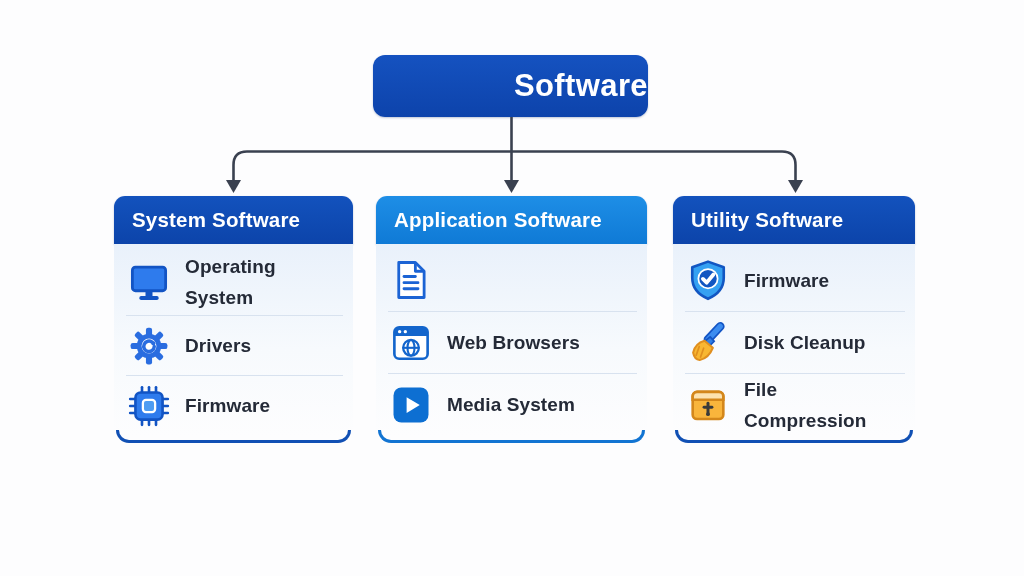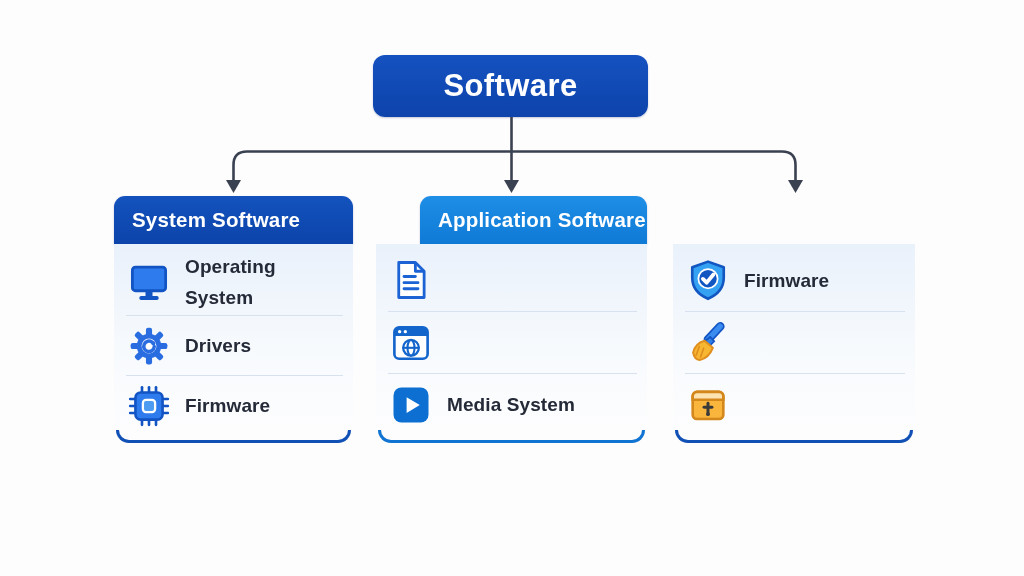--- a/index.html
+++ b/index.html
@@ -6,21 +6,21 @@
   *{box-sizing:border-box;}
   .canvas{
     position:relative;width:1024px;height:576px;overflow:hidden;
     background:#fdfdfe;
     font-family:"Liberation Sans","DejaVu Sans",sans-serif;
   }
   
   .root-node{
     position:absolute;left:373px;top:55px;width:275px;height:62px;
     background:linear-gradient(180deg,#1552c0 0%,#0d43ab 100%);
-    border-radius:12px;display:flex;align-items:center;justify-content:center;
+    border-radius:12px;display:flex;align-items:center;justify-content:flex-end;
     box-shadow:0 1px 2px rgba(10,40,100,.25);
   }
   .root-node .label{
     color:#ffffff;font-size:31px;font-weight:bold;letter-spacing:.4px;
   }
   
   svg.connectors{position:absolute;left:0;top:0;pointer-events:none;}
   .conn-stroke{stroke:#3a4150;stroke-width:2.6;fill:none;}
   .conn-fill{fill:#3a4150;}
   
@@ -31,21 +31,20 @@
   .card-header{
     height:48px;border-radius:11px 11px 0 0;display:flex;align-items:center;
     padding:0 10px 0 18px;
     box-shadow:0 1px 2px rgba(10,40,100,.28);
   }
   .card.c0 .card-header,.card.c2 .card-header{
     background:linear-gradient(180deg,#1352bd 0%,#0c44aa 100%);
   }
   .card.c1 .card-header{
     background:linear-gradient(180deg,#1e8ee6 0%,#0f7ad6 100%);
-    margin-left:44px;
   }
   .card-header .title{
     color:#ffffff;font-size:20.5px;font-weight:bold;letter-spacing:.2px;white-space:nowrap;
   }
   .card-body{
     position:absolute;left:0;right:0;top:48px;bottom:6px;
     background:linear-gradient(180deg,#e9f1fb 0%,#f7fafd 55%,#fdfdfe 100%);
     padding:5px 10px 0 12px;
   }
   .row{display:flex;align-items:center;gap:15px;height:62px;padding:0 2px;}
@@ -165,35 +164,39 @@
           <svg width="42" height="42" viewBox="0 0 48 48">
             <rect x="5" y="6" width="38" height="36" rx="5.5" fill="#ffffff" stroke="#1365cc" stroke-width="3"></rect>
             <path d="M5 11.5 A5.5 5.5 0 0 1 10.5 6 H37.5 A5.5 5.5 0 0 1 43 11.5 V16 H5 Z" fill="#1365cc"></path>
             <circle cx="11" cy="11" r="1.9" fill="#ffffff"></circle>
             <circle cx="17.5" cy="11" r="1.9" fill="#ffffff"></circle>
             <circle cx="24" cy="29.5" r="9" fill="none" stroke="#1365cc" stroke-width="2.6"></circle>
             <ellipse cx="24" cy="29.5" rx="4" ry="9" fill="none" stroke="#1365cc" stroke-width="2.4"></ellipse>
             <line x1="15.2" y1="29.5" x2="32.8" y2="29.5" stroke="#1365cc" stroke-width="2.4"></line>
           </svg>
         </span>
+        <span class="item-label">Web Browsers</span>
       </div>
       <div class="row">
         <span class="icon">
           <svg width="42" height="42" viewBox="0 0 48 48">
             <rect x="4" y="4" width="40" height="40" rx="9" fill="#0d6fd2"></rect>
             <path d="M19 15 L34 24 L19 33 Z" fill="#ffffff"></path>
           </svg>
         </span>
         <span class="item-label">Media System</span>
       </div>
     </div>
     <div class="accent"></div>
   </div>
 
   <div class="card c2">
+    <div class="card-header">
+      <span class="title">Utility Software</span>
+    </div>
     <div class="card-body">
       <div class="row">
         <span class="icon">
           <svg width="42" height="42" viewBox="0 0 48 48">
             <path d="M24 3 L42 9.5 V21.5 C42 33 34.5 41 24 45.5 C13.5 41 6 33 6 21.5 V9.5 Z" fill="#35a1f2" stroke="#1256c2" stroke-width="3" stroke-linejoin="round"></path>
             <circle cx="24" cy="22.5" r="11" fill="#1256c2"></circle>
             <circle cx="24" cy="22.5" r="11" fill="none" stroke="#ffffff" stroke-width="2"></circle>
             <path d="M18.2 22.8 L22.5 27 L30.2 17.8" fill="none" stroke="#ffffff" stroke-width="4.4" stroke-linecap="round" stroke-linejoin="round"></path>
           </svg>
         </span>
@@ -202,29 +205,31 @@
       <div class="row">
         <span class="icon">
           <svg width="42" height="42" viewBox="0 0 48 48">
             <line x1="38" y1="5" x2="24" y2="20" stroke="#1254c4" stroke-width="10" stroke-linecap="round"></line>
             <line x1="38" y1="5" x2="24" y2="20" stroke="#3b8cf0" stroke-width="6" stroke-linecap="round"></line>
             <path d="M26.5 17 L31 22 L25 28 L19 23 Z" fill="#2f80e8" stroke="#1254c4" stroke-width="2"></path>
             <path d="M7 35 Q9.5 24.5 20 21.5 L29.5 29.5 Q25 41 14.5 43.5 Q8.5 43 7 35 Z" fill="#f8b732" stroke="#e08f1f" stroke-width="2.4" stroke-linejoin="round"></path>
             <path d="M14 28 L10.5 38 M19 30 L15.5 40" stroke="#e08f1f" stroke-width="2" stroke-linecap="round"></path>
           </svg>
         </span>
+        <span class="item-label">Disk Cleanup</span>
       </div>
       <div class="row">
         <span class="icon">
           <svg width="42" height="42" viewBox="0 0 48 48">
             <rect x="6.5" y="9" width="35" height="31" rx="5" fill="#f9b53c" stroke="#d4871b" stroke-width="3"></rect>
             <path d="M6.5 14 A5 5 0 0 1 11.5 9 H36.5 A5 5 0 0 1 41.5 14 V18 H6.5 Z" fill="#fde3b0" stroke="#d4871b" stroke-width="3"></path>
             <line x1="24" y1="22" x2="24" y2="33.5" stroke="#3a3a3a" stroke-width="3.4" stroke-linecap="round"></line>
             <line x1="19.5" y1="26.5" x2="28.5" y2="26.5" stroke="#3a3a3a" stroke-width="3.4" stroke-linecap="round"></line>
             <circle cx="24" cy="34.5" r="2.2" fill="#3a3a3a"></circle>
           </svg>
         </span>
+        <span class="item-label">File Compression</span>
       </div>
     </div>
     <div class="accent"></div>
   </div>
 
 </div>
 
 </body></html>

